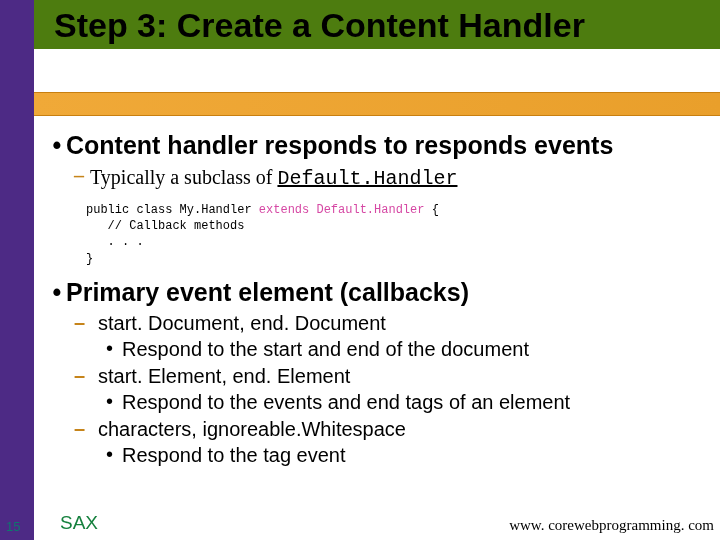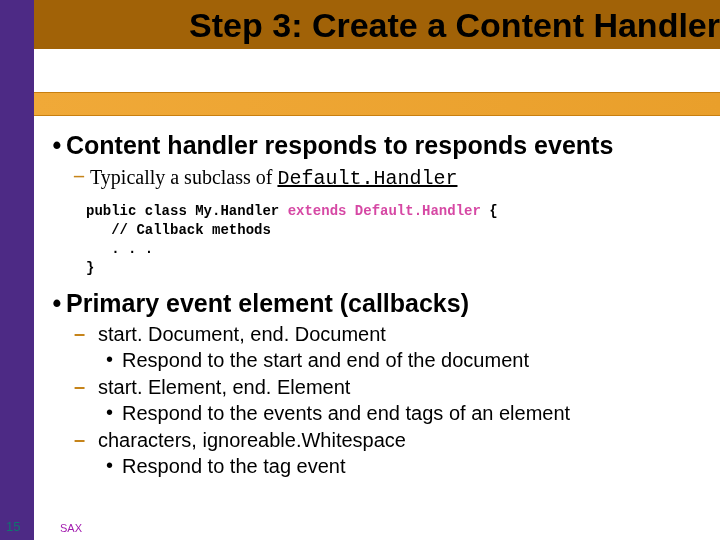--- a/index.html
+++ b/index.html
@@ -17,23 +17,22 @@
     top: 0;
     width: 34px;
     height: 540px;
     background: #4d2a85;
   }
   .title-band {
     position: absolute;
     left: 34px;
     top: 0;
     right: 0;
-    background: #a16207;
+    background: #4d7c0f;
     padding: 6px 0 4px 20px;
-    text-align: right;
   }
   .title-band h1 {
     font-size: 34px;
     font-weight: bold;
     color: #000;
     line-height: 1.15;
   }
   .gold-bar {
     position: absolute;
     left: 34px;
@@ -78,22 +77,22 @@
   .sub-row .dash {
     width: 16px;
     color: #c6841a;
     font-weight: bold;
   }
   .sub-row .txt { flex: 1; line-height: 1.3; }
   .mono { font-family: 'Courier New', monospace; text-decoration: underline; }
   .codeblock {
     margin: 10px 0 10px 38px;
     font-family: 'Courier New', monospace;
-    font-size: 14px;
-    font-weight: bold;
+    font-size: 12px;
+    font-weight: normal;
     line-height: 1.35;
     white-space: pre;
     color: #000;
   }
   .codeblock .pink { color: #d648a4; }
   .sub2-row {
     display: flex;
     align-items: flex-start;
     margin-left: 26px;
     font-size: 20px;
@@ -122,22 +121,22 @@
     position: absolute;
     left: 6px;
     bottom: 2px;
     font-size: 13px;
     color: #0f766e;
   }
   .footlabel {
     position: absolute;
     left: 60px;
     bottom: 2px;
-    font-size: 11px;
-    color: #a21caf;
+    font-size: 19px;
+    color: #15803d;
   }
   .footurl {
     position: absolute;
     right: 6px;
     bottom: 2px;
     font-size: 15px;
     font-family: 'Times New Roman', serif;
     color: #000;
   }
 </style>
@@ -201,13 +200,14 @@
   <div class="sub3-row">
     <div class="dot3">•</div>
     <div class="txt">Respond to the tag event</div>
   </div>
 
 </div>
 
 <div class="footer">
   <div class="pagenum">15</div>
   <div class="footlabel">SAX</div>
+  <div class="footurl">www. corewebprogramming. com</div>
 </div>
 
 </body></html>

